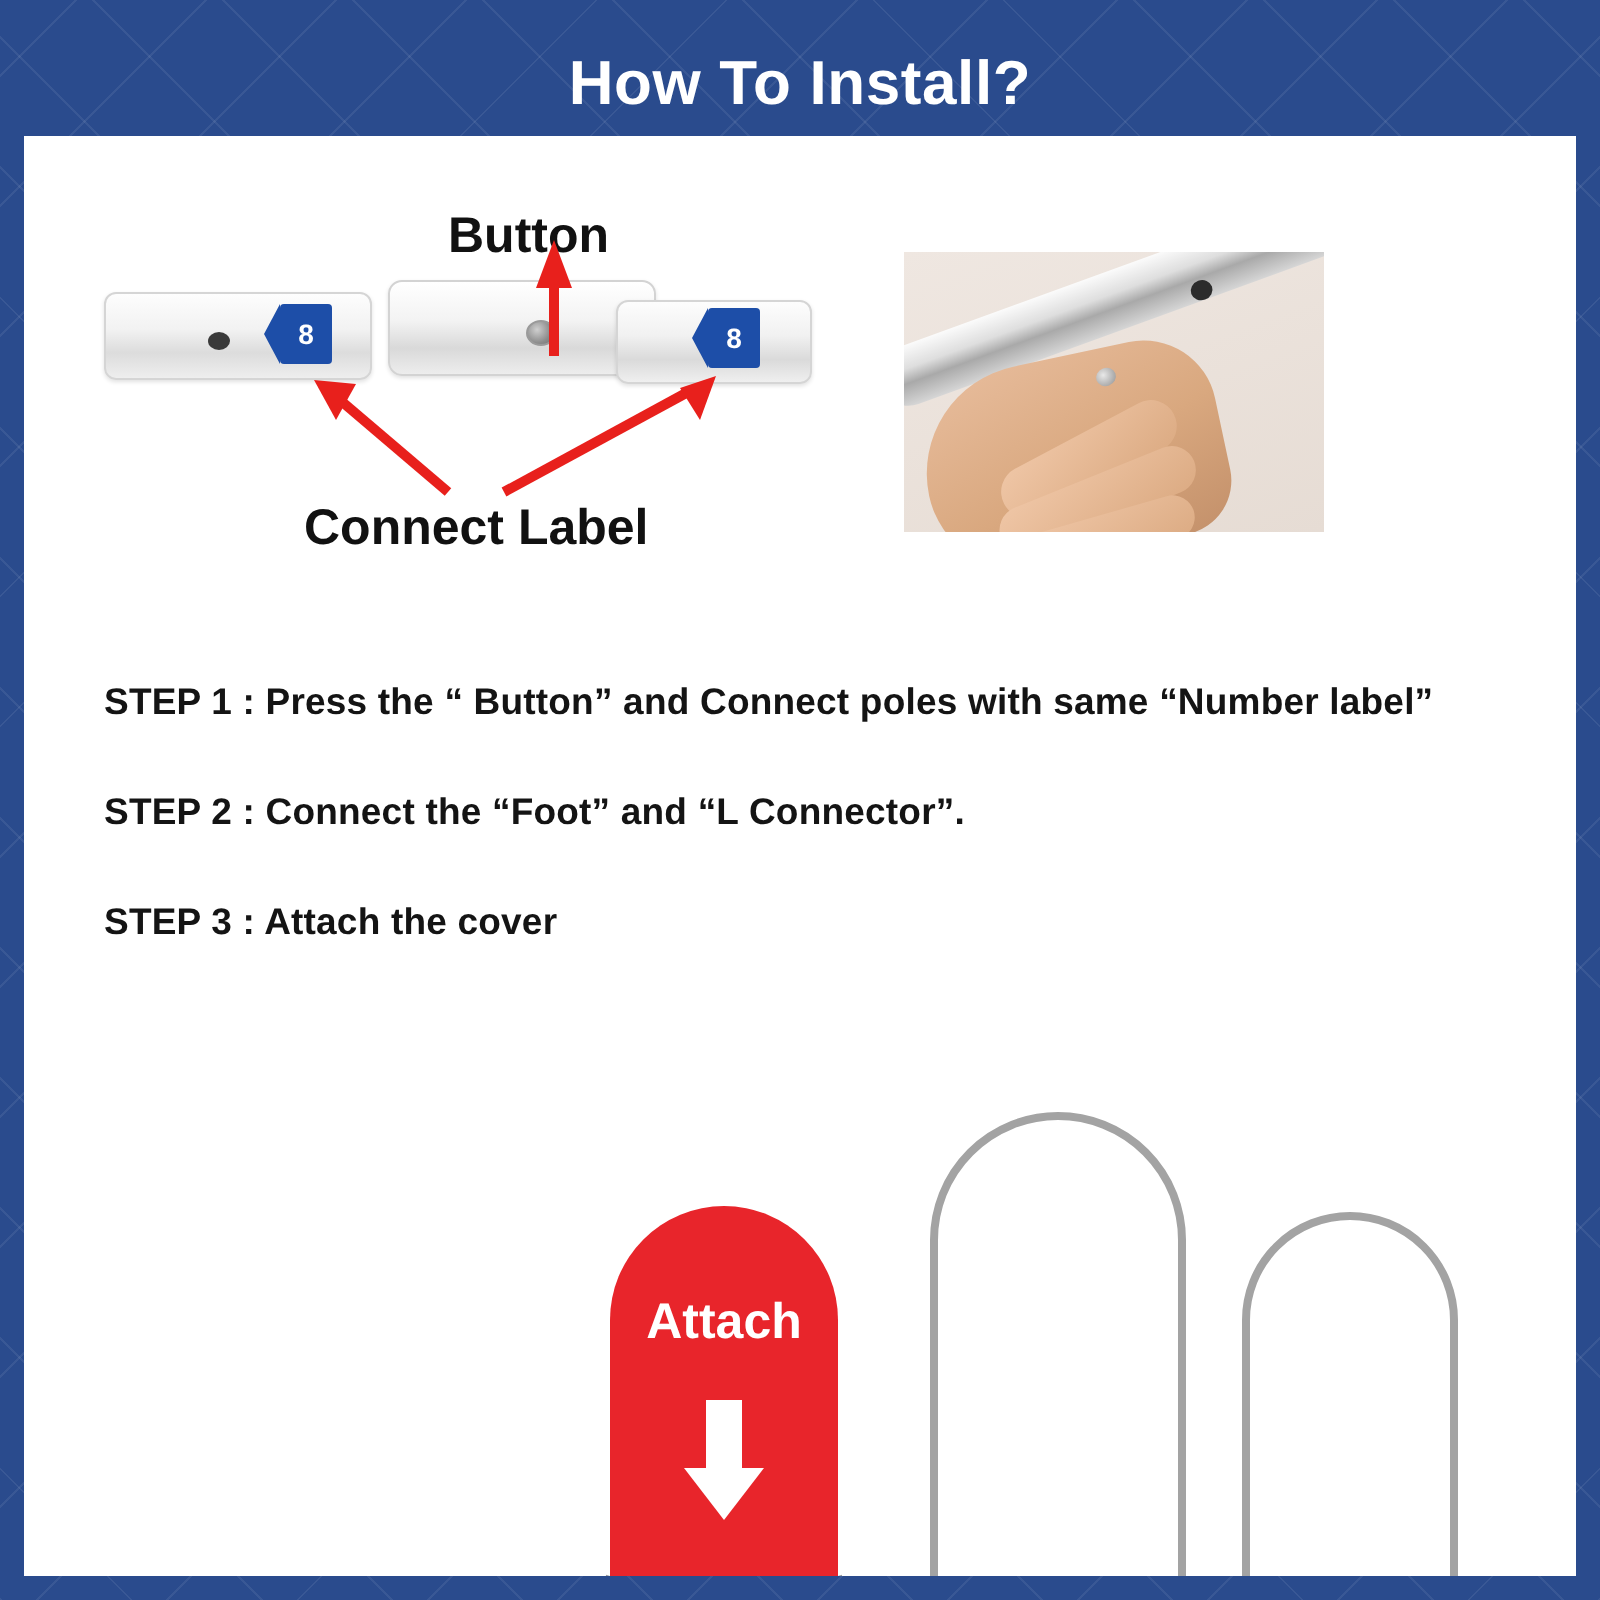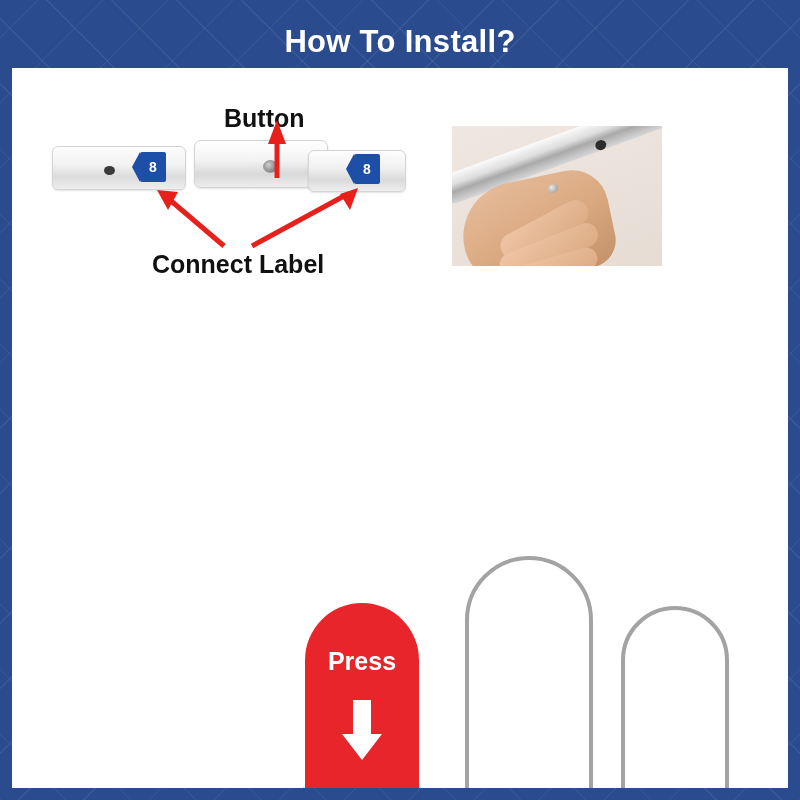--- a/index.html
+++ b/index.html
@@ -301,23 +301,28 @@
         </div>
         <div class="hand-shape">
           <div class="finger f1"></div>
           <div class="finger f2"></div>
           <div class="finger f3"></div>
         </div>
         <div class="hand-pin"></div>
       </div>
     </div>
 
+    <div class="steps">
+      <div class="step">STEP 1 : Press the “ Button” and Connect poles with same “Number label”</div>
+      <div class="step">STEP 2 :  Connect the “Foot” and “L Connector”.</div>
+      <div class="step">STEP 3 : Attach the cover</div>
+    </div>
 
     <div class="arches">
-      <div class="cover-label">Press</div>
+      <div class="cover-label">Attach</div>
 
       <svg viewBox="0 0 776 280" width="776" height="280">
 
         <g>
           <path d="M293 310 L293 152 A57 57 0 0 1 407 152 L407 310 Z" fill="#e8252b"></path>
 
           <path d="M293 280 L283 312 M407 280 L417 312" stroke="#9a9a9a" stroke-width="4" fill="none"></path>
           <path d="M272 312 L300 312 M400 312 L428 312" stroke="#9a9a9a" stroke-width="5" fill="none"></path>
 
           <g>

